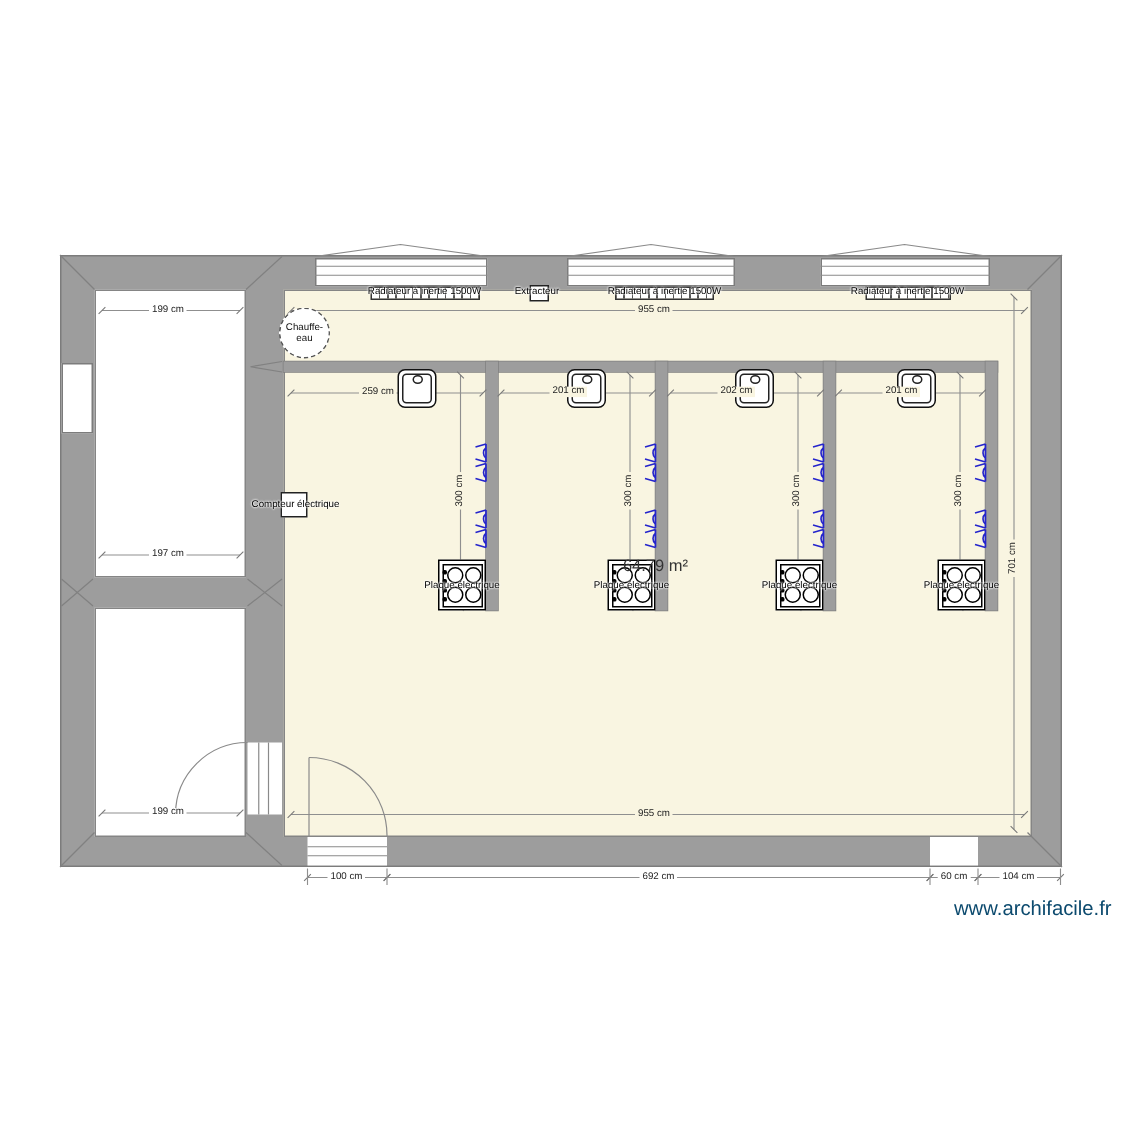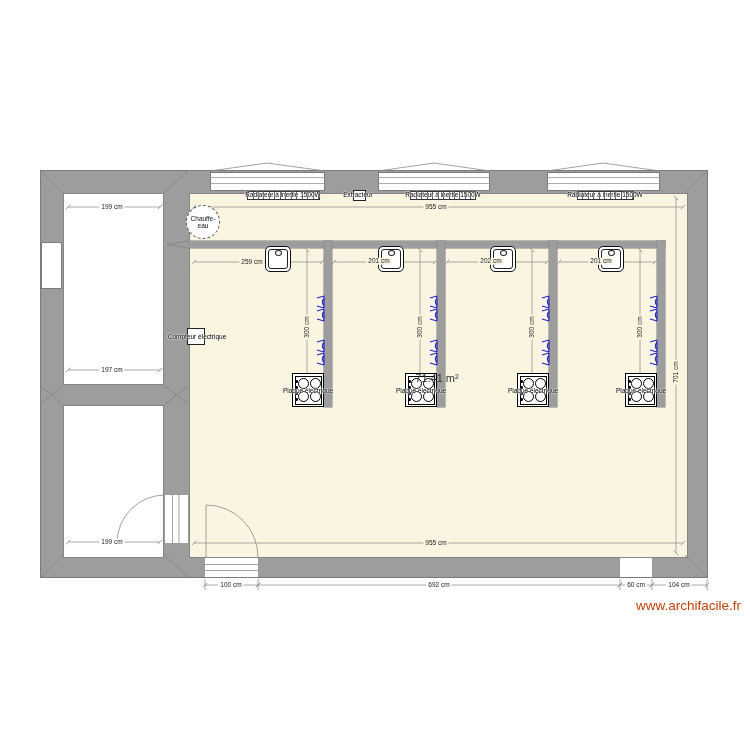--- a/index.html
+++ b/index.html
@@ -41,21 +41,21 @@
   .waterheater span { font-size:6.5px; line-height:1.15; color:#111; }
 
   .lbl { position:absolute; font-size:6.5px; line-height:1; color:#222;
          transform:translate(-50%,-50%); white-space:nowrap; z-index:30; }
   .lbl.cream { background:#f9f5e1; padding:0 2px; }
   .lbl.white { background:#fff; padding:0 2px; }
   .lbl.halo  { color:#000; text-shadow:0 0 1.5px #fff, 0 0 1.5px #fff, 0 0 1.5px #fff; }
   .lbl.rot   { transform:translate(-50%,-50%) rotate(-90deg); background:#f9f5e1; padding:0 2px; }
   .lbl.area  { font-size:11px; color:#333; background:transparent; z-index:31; }
 
-  .watermark { position:absolute; left:636px; top:598px; width:110px; font-size:13.5px; color:#c2410c;
+  .watermark { position:absolute; left:636px; top:598px; width:110px; font-size:13.5px; color:#0c4a6e;
                z-index:40; }
 </style>
 </head>
 <body>
 
 <div id="canvas">
 
   <div class="wall outer" style="left:40px; top:170px; width:668px; height:408px;"></div>
   <div class="room white" style="left:63px; top:193px; width:101px; height:192px;"></div>
   <div class="room white" style="left:63px; top:405px; width:101px; height:153px;"></div>
@@ -273,16 +273,16 @@
   <div class="lbl white" style="left:231px; top:585px;">100 cm</div>
   <div class="lbl white" style="left:439px; top:585px;">692 cm</div>
   <div class="lbl white" style="left:636px; top:585px;">60 cm</div>
   <div class="lbl white" style="left:679px; top:585px;">104 cm</div>
 
   <div class="lbl halo" style="left:308px; top:391px;">Plaque électrique</div>
   <div class="lbl halo" style="left:421px; top:391px;">Plaque électrique</div>
   <div class="lbl halo" style="left:533px; top:391px;">Plaque électrique</div>
   <div class="lbl halo" style="left:641px; top:391px;">Plaque électrique</div>
 
-  <div class="lbl area" style="left:437px; top:378px;">71.41 m²</div>
+  <div class="lbl area" style="left:437px; top:378px;">64.79 m²</div>
 
   <div class="watermark">www.archifacile.fr</div>
 </div>
 
 </body></html>

